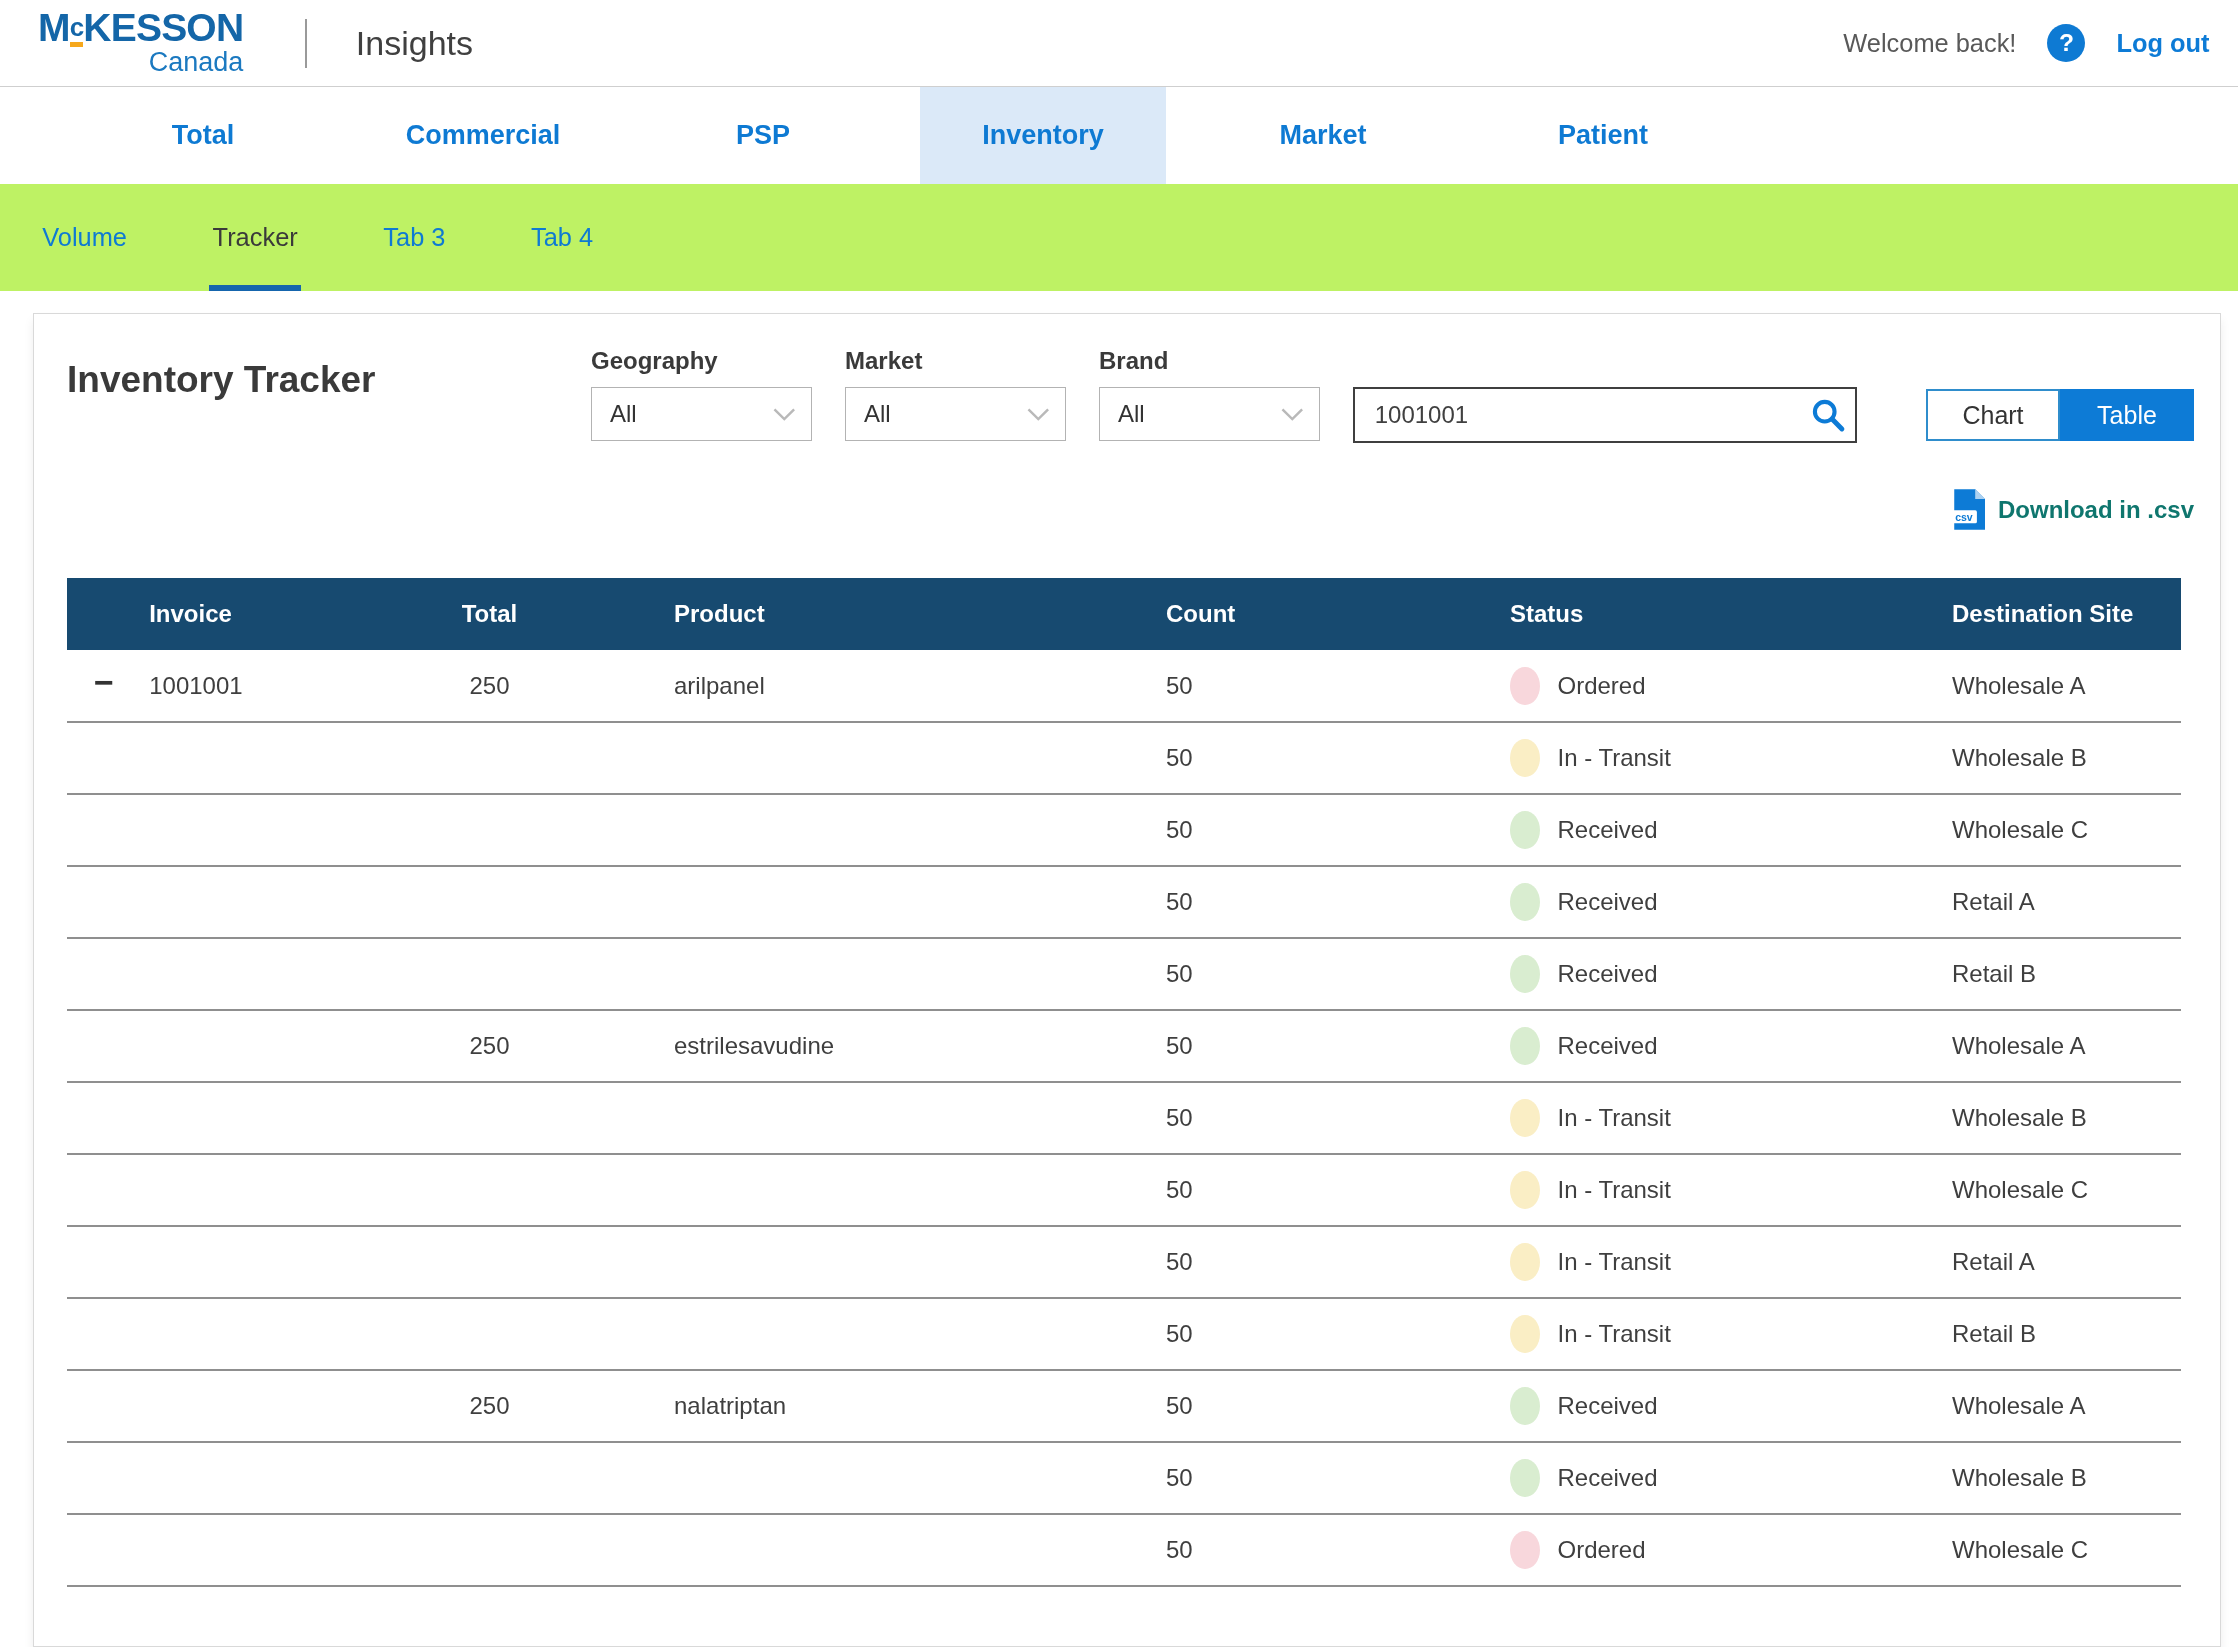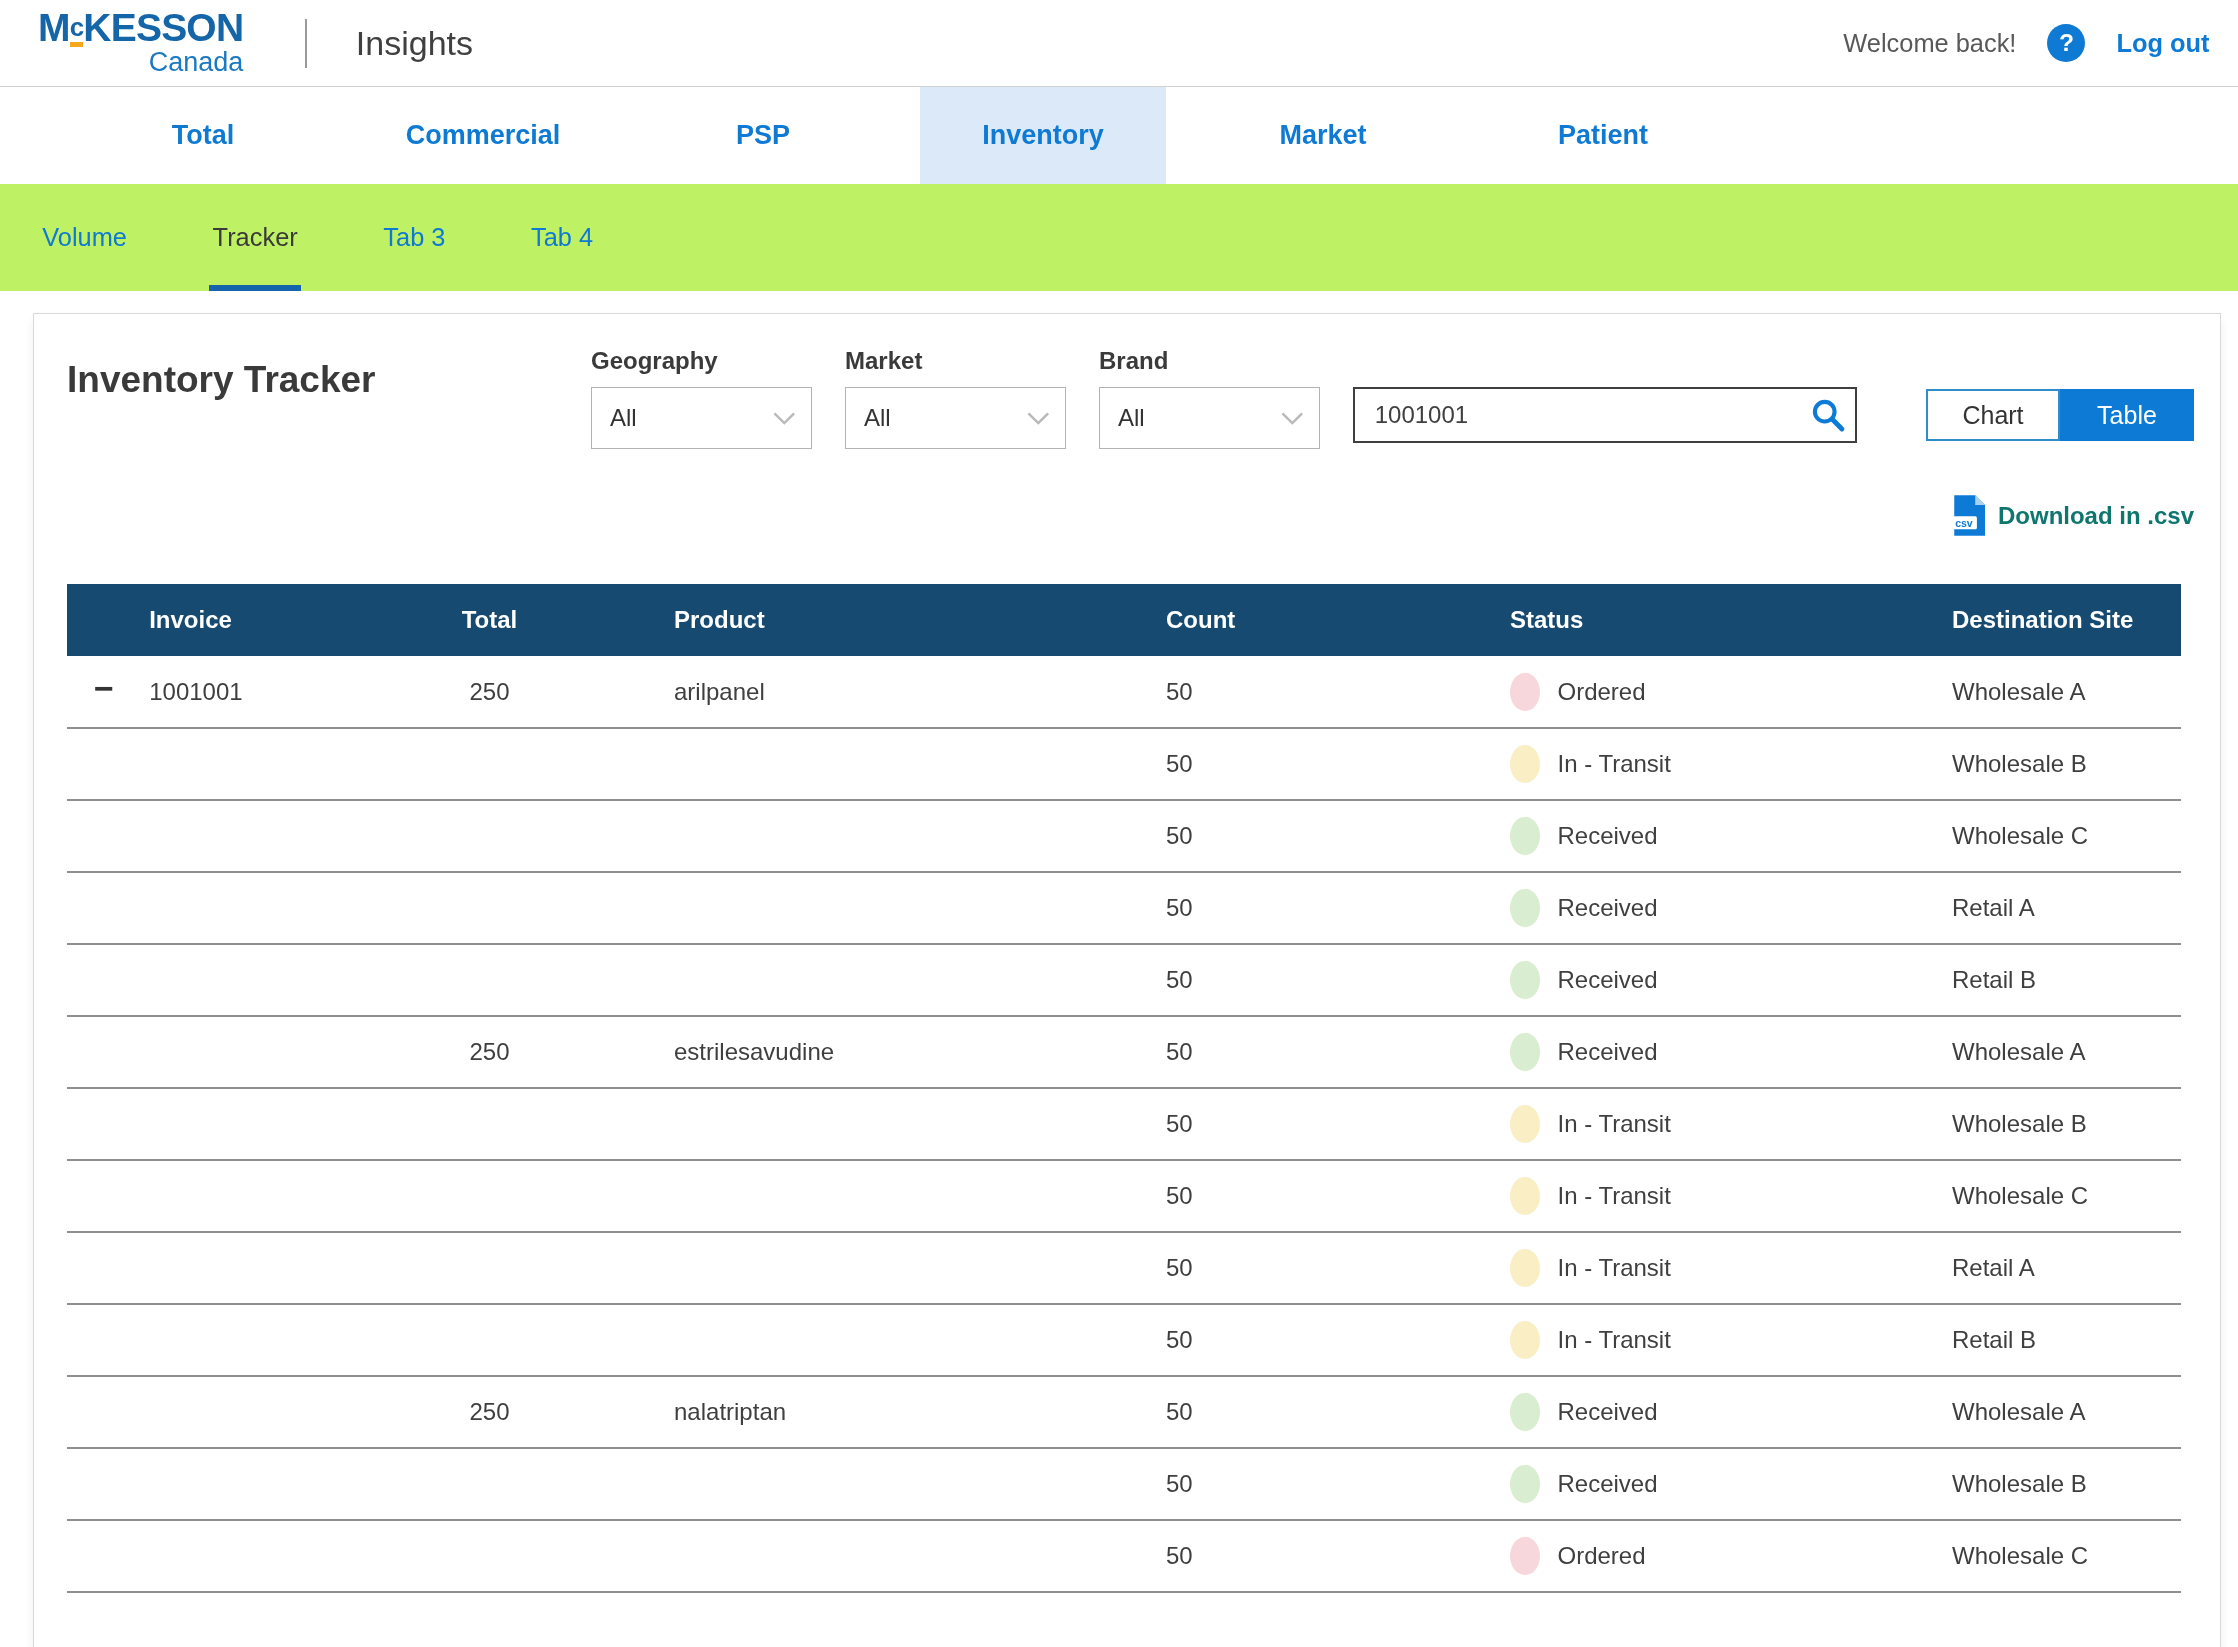--- a/index.html
+++ b/index.html
@@ -64,21 +64,21 @@
     box-shadow:0 6.6px 9.8px rgba(0,0,0,0.07);
     background:#fff;
     padding:33px 26px 59px 33px;
   }
   .card-top { display:flex; align-items:flex-start; }
   .title { font-size:37px; font-weight:600; color:#3a3a3a; margin-top:11.5px; width:524px; flex:none; }
 
   .filter-group { width:221px; margin-right:33px; flex:none; }
   .filter-label { font-size:24px; font-weight:600; color:#3a3a3a; margin-bottom:12.3px; }
   .select-box {
-    height:62px; border:1.6px solid #b3b3b3; background:#fff;
+    height:54px; border:1.6px solid #b3b3b3; background:#fff;
     display:flex; align-items:center; padding:0 14.7px 0 18px;
     font-size:24px; color:#333; cursor:pointer;
   }
   .select-box .val { flex:1; }
 
   .search-wrap { margin-top:40px; position:relative; width:504px; flex:none; }
   .search-input {
     width:100%; height:56px; border:2.5px solid #3f3f3f;
     font-size:24px; color:#404040; padding:0 66px 0 19.7px;
     font-family:"Liberation Sans", sans-serif; outline:none;

